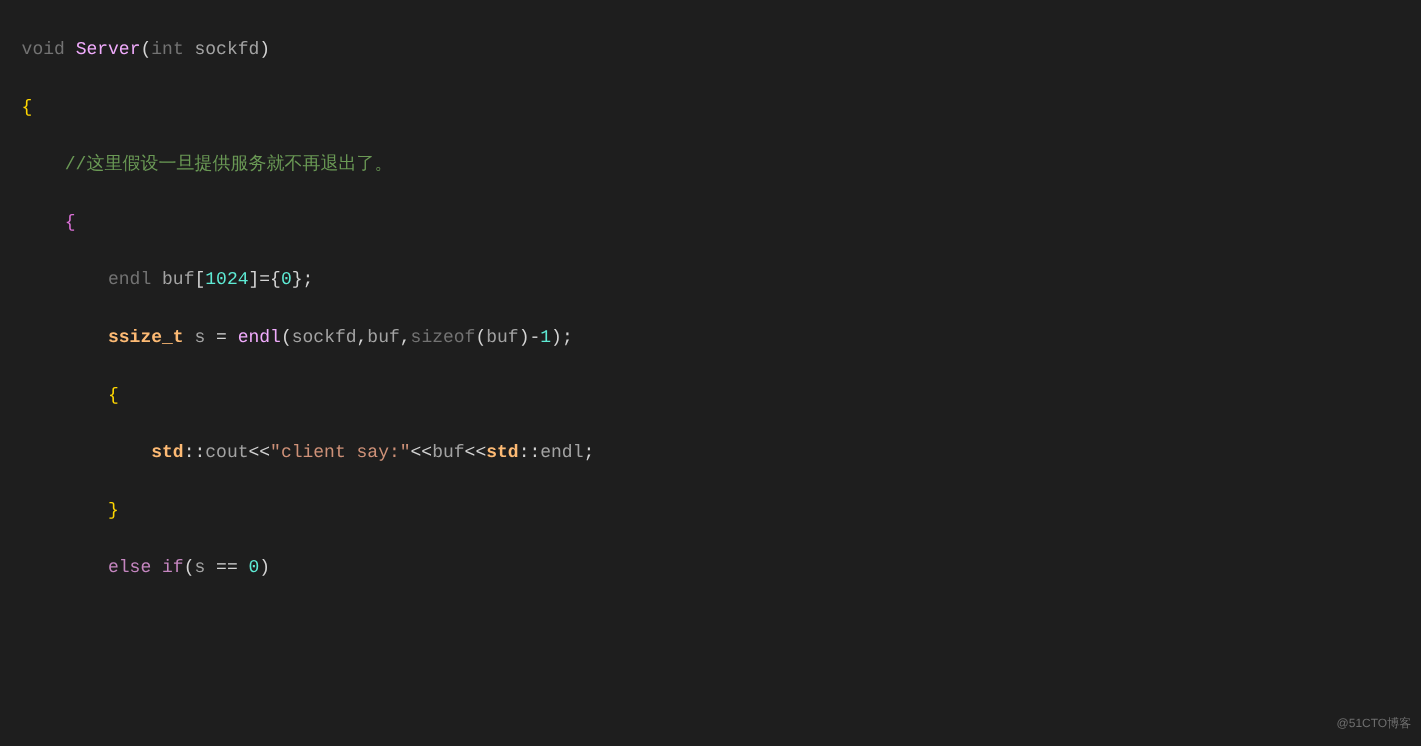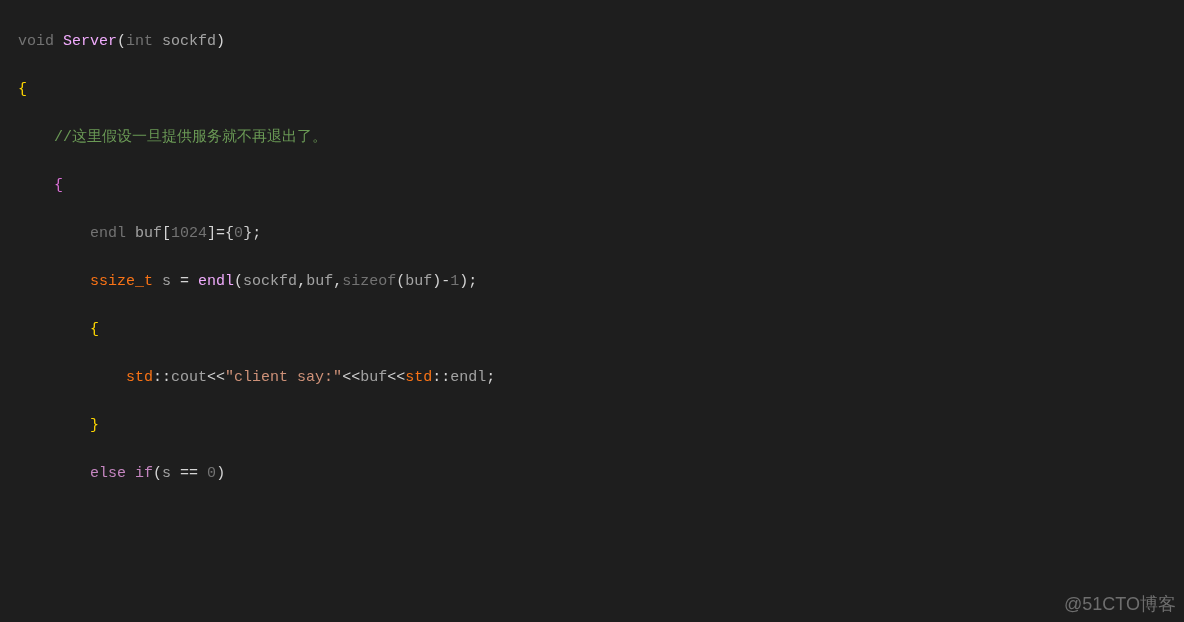--- a/index.html
+++ b/index.html
@@ -16,33 +16,33 @@
     position: relative;
   }
   .code-area {
     padding: 6px 0 0 18px;
     white-space: pre;
   }
   .line { display: block; min-height: 24px; }
   .kw    { color: #737373; }   
   .fn    { color: #f0abfc; }   
   .param { color: #a3a3a3; }   
-  .num   { color: #737373; }   
+  .num   { color: #5eead4; }   
   .str   { color: #ce9178; }   
   .com   { color: #6a9955; }
   .brk   { color: #ffd700; }   
   .brkp  { color: #da70d6; }   
-  .ns    { color: #f97316; }
+  .ns    { color: #fdba74; font-weight: bold; }
   .def   { color: #c586c0; }
   .watermark {
     position: absolute;
     right: 8px;
     bottom: 6px;
     color: #6e6e6e;
-    font-size: 18px;
+    font-size: 10px;
     font-family: sans-serif;
   }
 </style>
 </head>
 <body>
 
 <div class="code-area">
 <span class="line"><span class="kw">void</span> <span class="fn">Server</span>(<span class="kw">int</span> <span class="param">sockfd</span>)</span>
 <span class="line"><span class="brk">{</span></span>
 <span class="line">    <span class="com">//这里假设一旦提供服务就不再退出了。</span></span>

